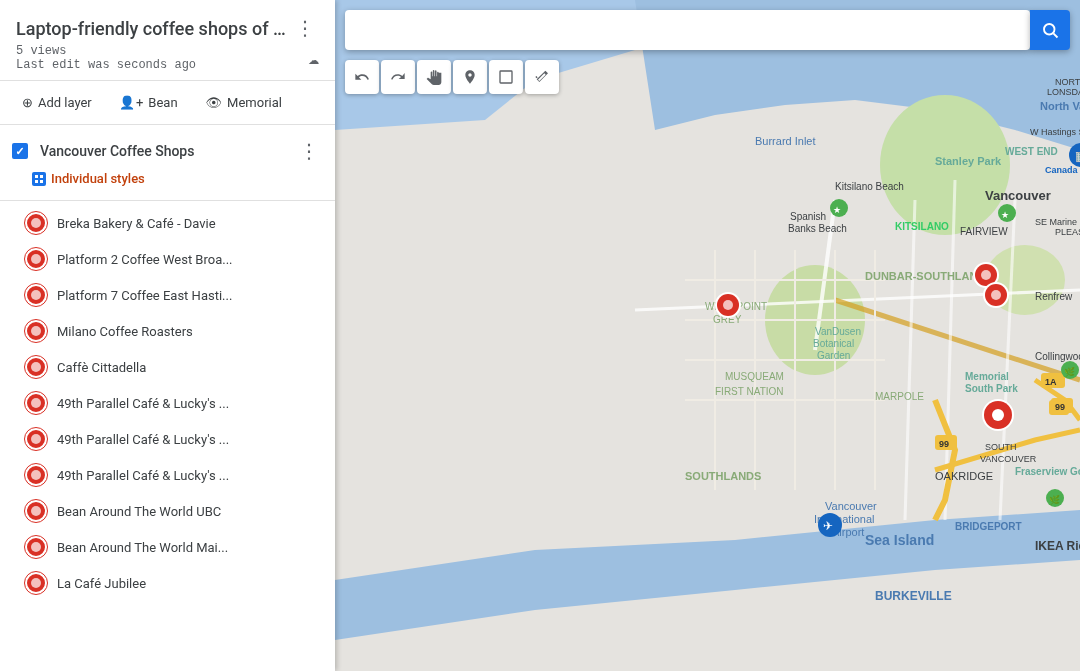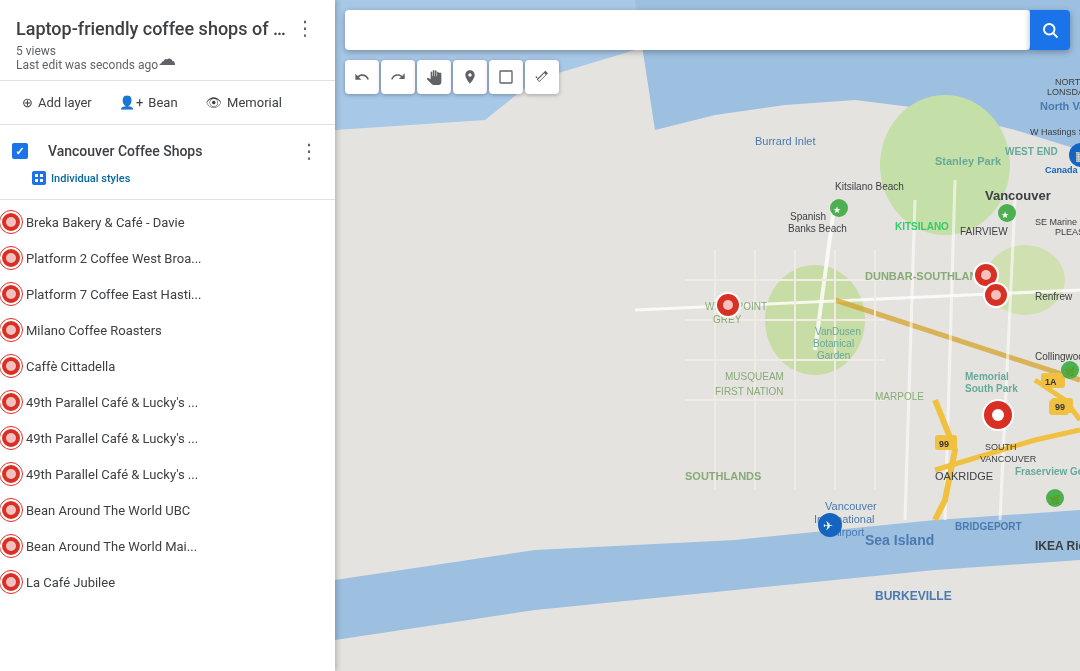--- a/index.html
+++ b/index.html
@@ -47,23 +47,24 @@
       color: #5f6368;
       font-size: 20px;
       padding: 2px 4px;
       border-radius: 50%;
       line-height: 1;
     }
 
     .sidebar-meta {
       display: flex;
       align-items: center;
-      justify-content: flex-start;
+      justify-content: space-between;
       font-size: 12px;
       color: #5f6368;
+      font-family: Liberation Mono, monospace;
     }
 
     .sidebar-actions {
       display: flex;
       gap: 8px;
       padding: 8px 12px;
       border-bottom: 1px solid #e0e0e0;
     }
 
     .action-btn {
@@ -88,21 +89,21 @@
     .layer-header {
       display: flex;
       align-items: center;
       justify-content: space-between;
       padding: 6px 12px;
     }
 
     .layer-title-row {
       display: flex;
       align-items: center;
-      gap: 20px;
+      gap: 12px;
     }
 
     .layer-title {
       font-size: 14px;
       font-weight: 500;
       color: #3c4043;
     }
 
     .individual-styles {
       display: flex;
@@ -116,36 +117,36 @@
       width: 14px;
       height: 14px;
       background: #1a73e8;
       border-radius: 2px;
       display: flex;
       align-items: center;
       justify-content: center;
     }
 
     .individual-styles-text {
-      font-size: 11px;
-      color: #0369a1;
+      font-size: 13px;
+      color: #c2410c;
       font-weight: 500;
     }
 
     .places-list {
       flex: 1;
       overflow-y: auto;
       padding: 4px 0;
     }
 
     .place-item {
       display: flex;
       align-items: center;
-      gap: 4px;
-      padding: 7px 0;
+      gap: 10px;
+      padding: 7px 25px;
       cursor: pointer;
     }
 
     .place-icon {
       width: 22px;
       height: 22px;
       border-radius: 50%;
       background: #d93025;
       border: 2px solid #fff;
       outline: 1px solid #d93025;

